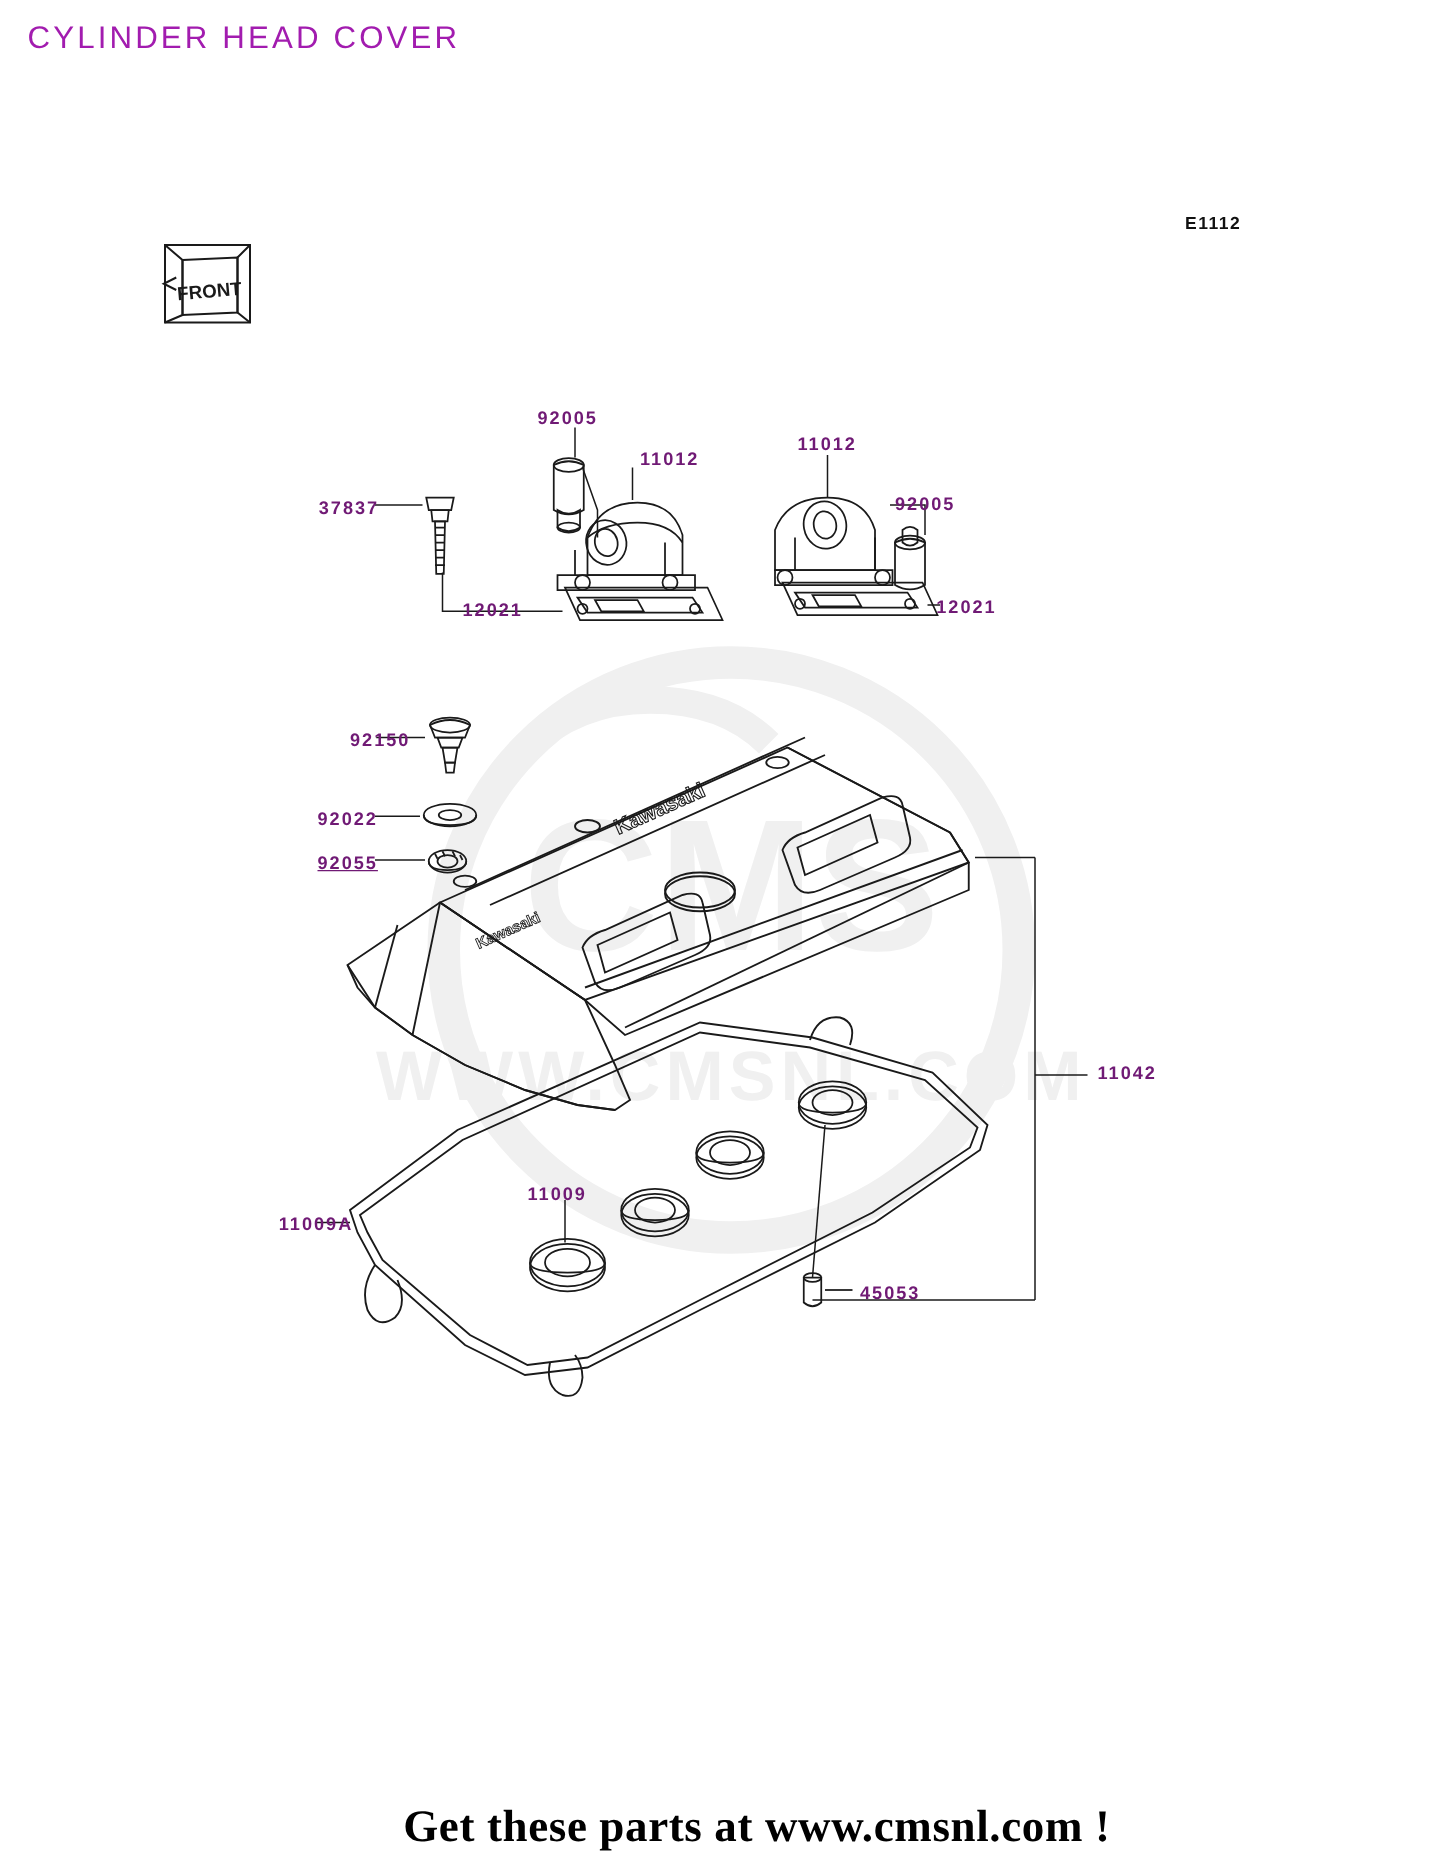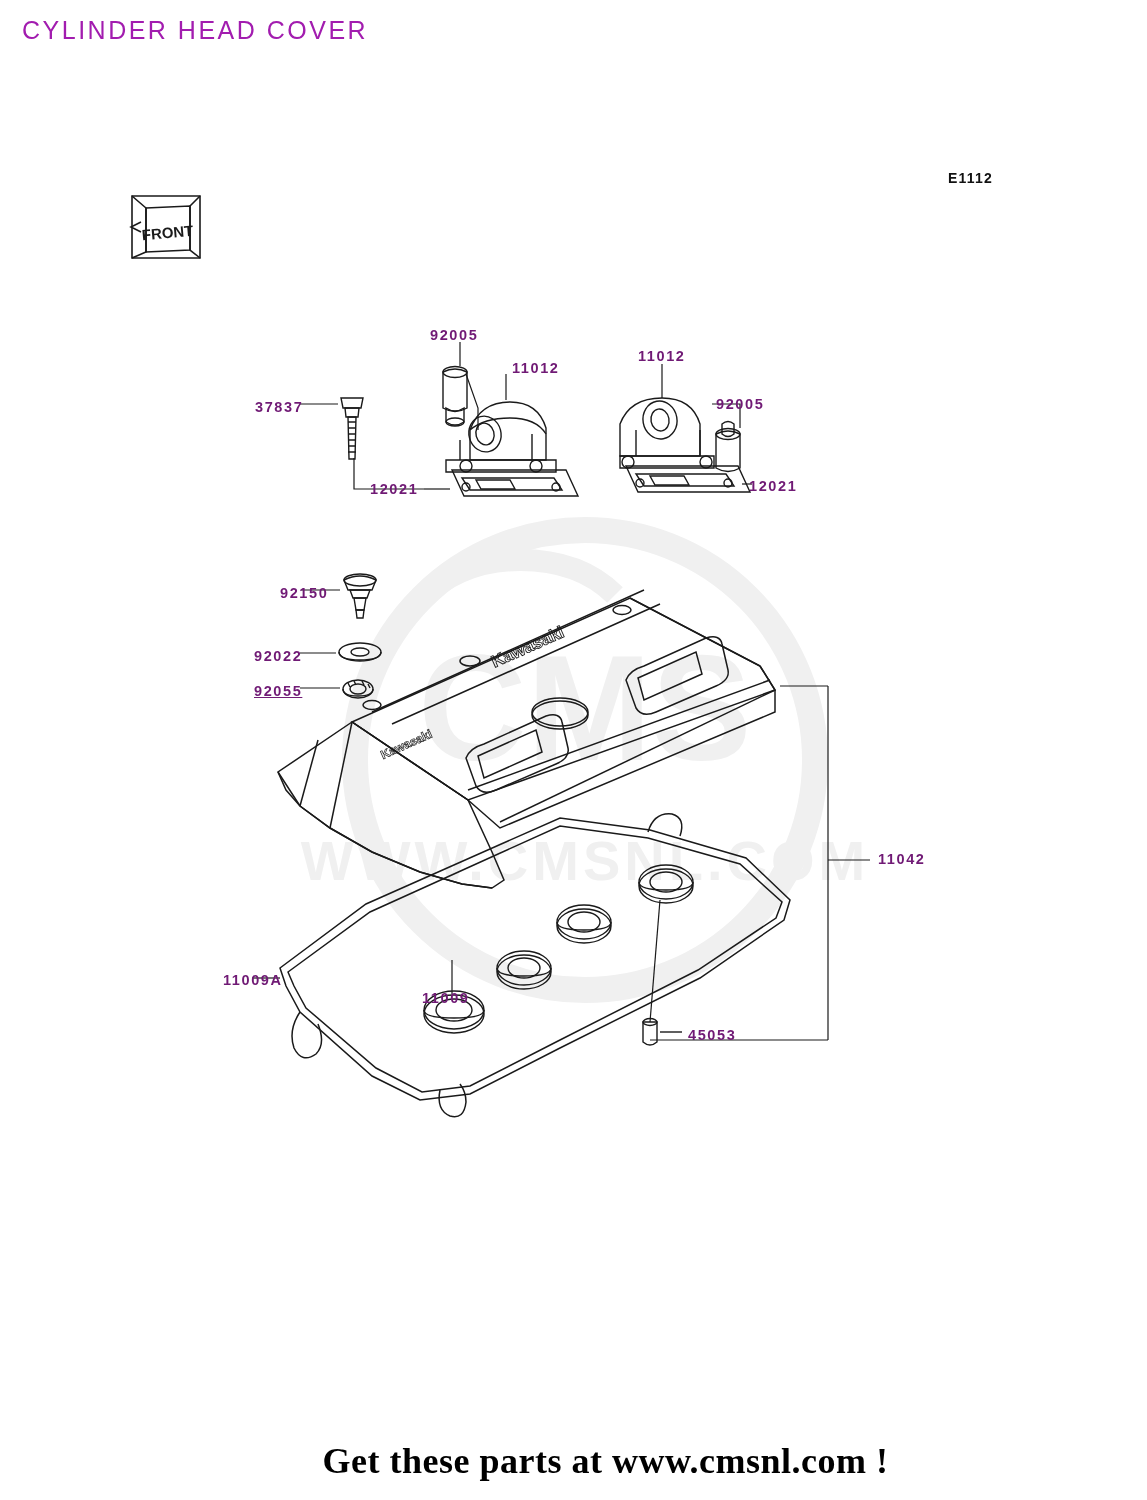--- a/index.html
+++ b/index.html
@@ -286,18 +286,18 @@
   <div class="callout" style="left:512px; top:360px;">11012</div>
   <div class="callout" style="left:638px; top:348px;">11012</div>
   <div class="callout" style="left:716px; top:396px;">92005</div>
   <div class="callout" style="left:255px; top:399px;">37837</div>
   <div class="callout" style="left:370px; top:481px;">12021</div>
   <div class="callout" style="left:749px; top:478px;">12021</div>
   <div class="callout" style="left:256px; top:585px;margin-left:24px;">92150</div>
   <div class="callout" style="left:254px; top:648px;">92022</div>
   <div class="callout" style="left:254px; top:683px;text-decoration:underline;">92055</div>
   <div class="callout" style="left:878px; top:851px;">11042</div>
-  <div class="callout" style="left:422px; top:948px;margin-top:42px;">11009</div>
+  <div class="callout" style="left:422px; top:948px;">11009</div>
   <div class="callout" style="left:176px; top:972px;margin-left:47px;">11009A</div>
   <div class="callout" style="left:688px; top:1027px;">45053</div>
 </div>
 
 <div id="footer-text">Get these parts at www.cmsnl.com !</div>
 
 </body></html>

